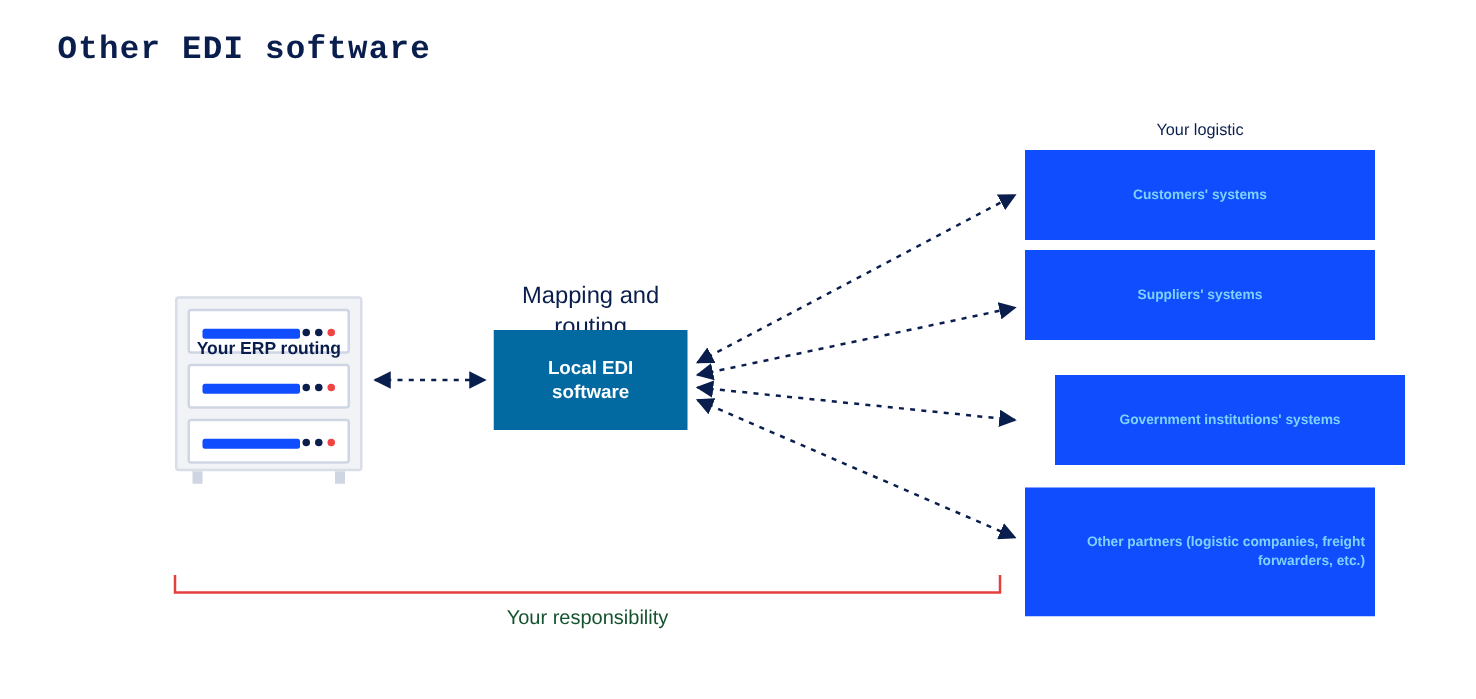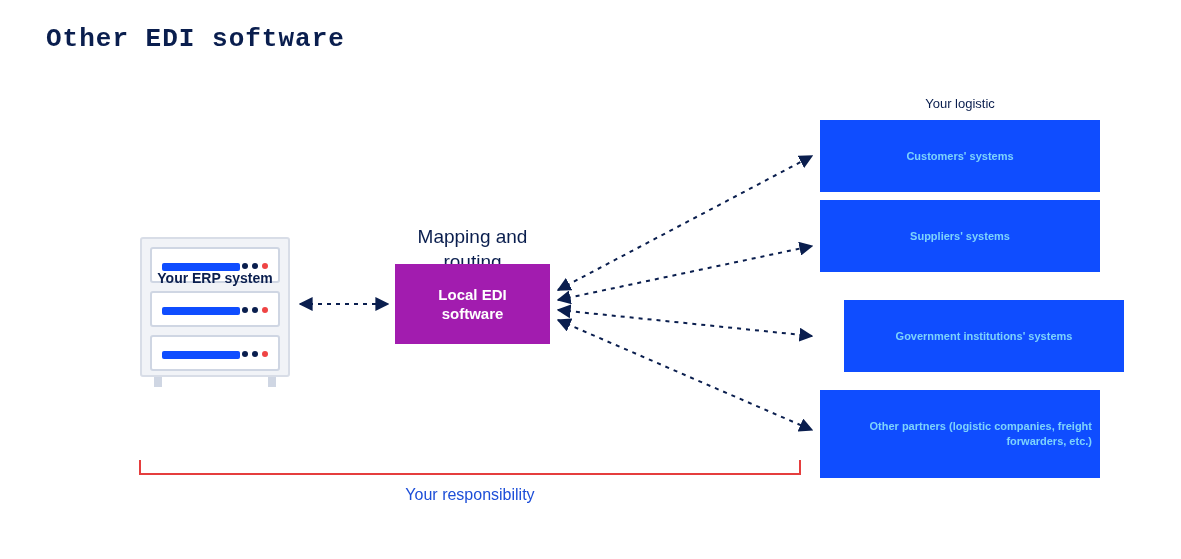--- a/index.html
+++ b/index.html
@@ -90,21 +90,21 @@
     z-index: 5;
   }
 
   
   .edi-box {
     position: absolute;
     left: 395px;
     top: 264px;
     width: 155px;
     height: 80px;
-    background: #a21caf;
+    background: #0369a1;
     color: #fff;
     display: flex;
     align-items: center;
     justify-content: center;
     font-size: 15px;
     font-weight: 600;
     text-align: center;
     line-height: 1.3;
   }
   .mapping-label {
@@ -139,31 +139,31 @@
     justify-content: center;
     text-align: right;
     font-size: 11px;
     font-weight: 600;
     line-height: 1.35;
     padding: 8px;
   }
   .p1 { top: 120px; height: 72px; }
   .p2 { top: 200px; height: 72px; }
   .p3 { top: 300px; height: 72px; margin-left: 24px; }
-  .p4 { top: 390px; height: 88px; }
+  .p4 { top: 390px; height: 103px; }
 
   
   .resp-label {
     position: absolute;
     left: 140px;
     width: 660px;
     top: 486px;
     text-align: center;
     font-size: 16px;
-    color: #1d4ed8;
+    color: #14532d;
   }
 
   svg { position: absolute; left: 0; top: 0; }
 
 </style>
 </head>
 <body>
 
 <div class="title">Other EDI software</div>
 
@@ -192,21 +192,21 @@
           <span class="d2"></span>
           <span class="d3"></span>
         </div>
       </div>
   </div>
   <div class="feet">
       <span></span>
       <span></span>
     </div>
 </div>
-<div class="erp-label">Your ERP system</div>
+<div class="erp-label">Your ERP routing</div>
 
 <div class="mapping-label">Mapping and routing</div>
 <div class="edi-box">Local EDI<br>software</div>
 
 <div class="partners-label">Your logistic</div>
 <div class="partner-box p1">Customers' systems</div>
 <div class="partner-box p2">Suppliers' systems</div>
 <div class="partner-box p3">Government institutions' systems</div>
 <div class="partner-box p4">Other partners (logistic companies, freight forwarders, etc.)</div>
 

